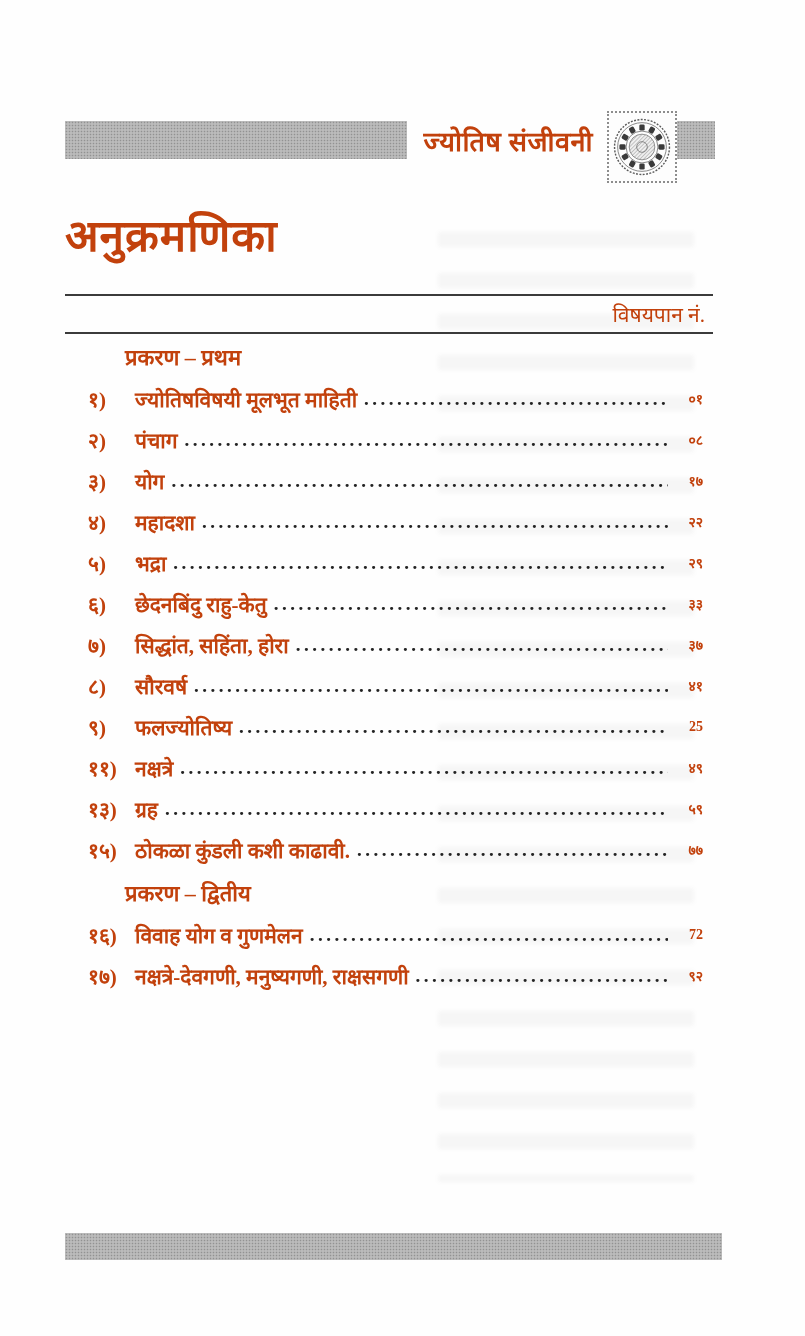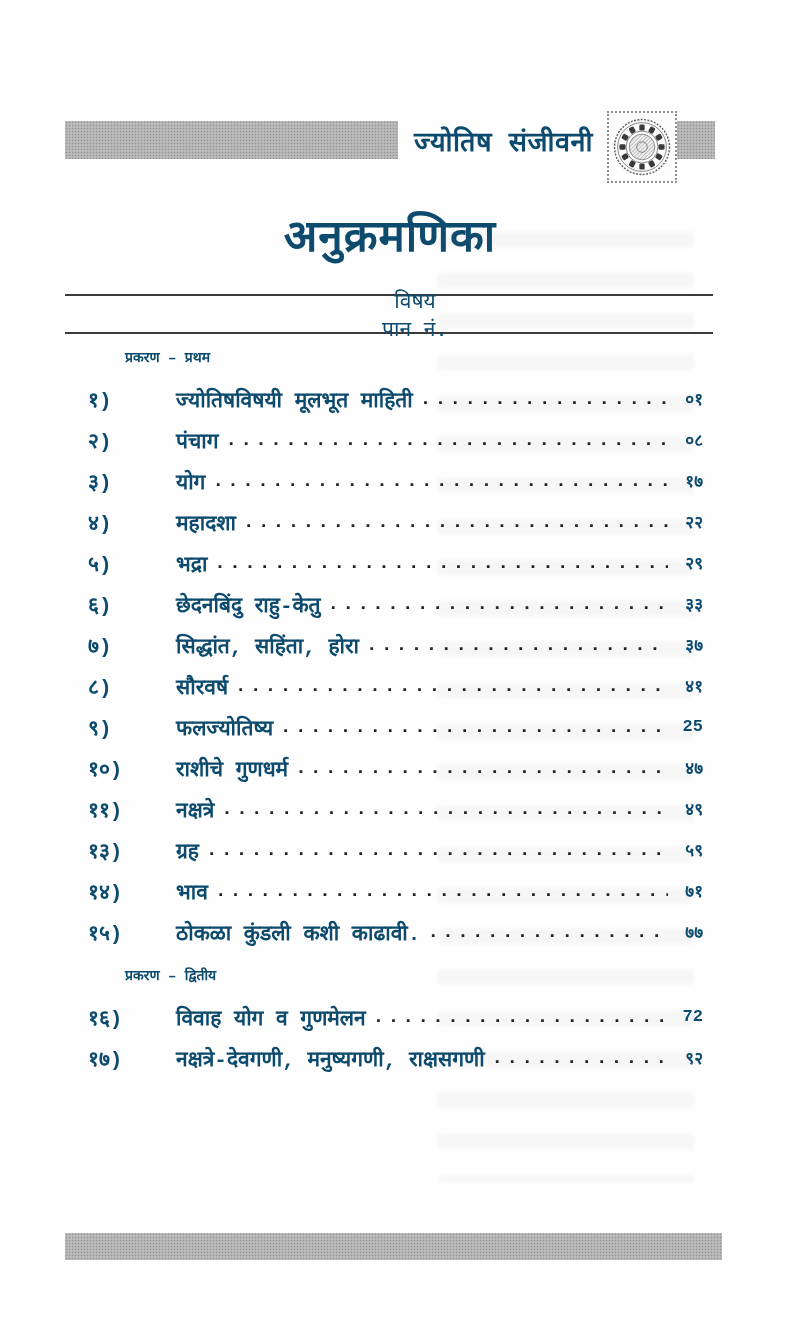--- a/index.html
+++ b/index.html
@@ -1,18 +1,18 @@
 <!DOCTYPE html>
 <html><head>
 <meta charset="utf-8">
 <style>
   html,body { margin:0; padding:0; background:#ffffff; }
   .page {
     position:relative; width:805px; height:1336px; background:#fefefe;
-    font-family:Liberation Mono, monospace; color:#0c4a6e;
+    font-family:Liberation Serif, serif; color:#c2410c;
     overflow:hidden;
   }
 
   
   .header-strip { position:absolute; left:65px; top:121px; width:650px; height:38px; display:flex; align-items:center; }
   .gray-bar {
     background-color:#b2b2b2;
     background-image: radial-gradient(#929292 0.8px, transparent 0.9px),
                       radial-gradient(#d6d6d6 0.8px, transparent 0.9px);
     background-size:3px 3px, 3px 3px;
@@ -24,41 +24,41 @@
     width:70px; height:72px; box-sizing:border-box; flex:none;
     margin-top:-11px; margin-bottom:-25px;
     background:#fdfdfd; border:2px dotted #8d8d8d; padding:2px;
     display:flex; align-items:center; justify-content:center;
   }
   .bar-right { width:38px; height:38px; }
 
   
   .page-title {
     position:absolute; left:65px; top:204px; width:650px;
-    text-align:center; font-size:44px; font-weight:bold; letter-spacing:1px;
+    text-align:left; font-size:44px; font-weight:bold; letter-spacing:1px;
   }
 
   
   .toc { position:absolute; left:65px; top:294px; width:648px; }
   .rule { border-top:2px solid #3b3b3b; height:0; }
   .cols-row {
-    height:36px; display:flex; align-items:center; justify-content:center;
-    padding:0 8px 0 60px; font-size:21px;flex-direction:column;
+    height:36px; display:flex; align-items:center; justify-content:flex-end;
+    padding:0 8px 0 60px; font-size:21px;
   }
   .section-title { height:44px; display:flex; align-items:center; padding-left:60px;
-    font-size:14px; font-weight:bold; }
+    font-size:22px; font-weight:bold; }
   .row { height:41px; display:flex; align-items:center; padding:0 10px 0 23px; }
   .num    { flex:none; width:47px; font-size:21px; font-weight:600; }
-  .etitle { flex:none; white-space:nowrap; font-size:21px; font-weight:600; padding-right:7px;margin-left:41px; }
+  .etitle { flex:none; white-space:nowrap; font-size:21px; font-weight:600; padding-right:7px; }
   .leader { flex:1; overflow:hidden; white-space:nowrap; color:#222; }
   .leader::after {
     content:"......................................................................................................";
     font-size:19px; font-weight:bold; letter-spacing:3.5px;
   }
-  .pg { flex:none; padding-left:5px; font-size:17px; font-weight:600; text-align:right; min-width:30px; }
+  .pg { flex:none; padding-left:5px; font-size:14px; font-weight:600; text-align:right; min-width:30px; }
 
   
   .bottom-strip { position:absolute; left:65px; top:1233px; width:657px; height:27px; }
 
   
   .bleed {
     position:absolute; left:438px; top:232px; width:256px; height:950px;
     background-image:repeating-linear-gradient(to bottom,
       rgba(110,110,110,0.10) 0 15px, transparent 15px 41px);
     filter:blur(2px); opacity:0.55; pointer-events:none;
@@ -199,48 +199,36 @@
     <span class="pg">४१</span>
   </div>
 
   <div class="row">
     <span class="num">९)</span>
     <span class="etitle">फलज्योतिष्य</span>
     <span class="leader"></span>
     <span class="pg">25</span>
   </div>
 
-  <div class="row">
-    <span class="num">१०)</span>
-    <span class="etitle">राशीचे गुणधर्म</span>
-    <span class="leader"></span>
-    <span class="pg">४७</span>
-  </div>
 
   <div class="row">
     <span class="num">११)</span>
     <span class="etitle">नक्षत्रे</span>
     <span class="leader"></span>
     <span class="pg">४९</span>
   </div>
 
 
   <div class="row">
     <span class="num">१३)</span>
     <span class="etitle">ग्रह</span>
     <span class="leader"></span>
     <span class="pg">५९</span>
   </div>
 
-  <div class="row">
-    <span class="num">१४)</span>
-    <span class="etitle">भाव</span>
-    <span class="leader"></span>
-    <span class="pg">७१</span>
-  </div>
 
   <div class="row">
     <span class="num">१५)</span>
     <span class="etitle">ठोकळा कुंडली कशी काढावी.</span>
     <span class="leader"></span>
     <span class="pg">७७</span>
   </div>
 </div>
   </div>
 

